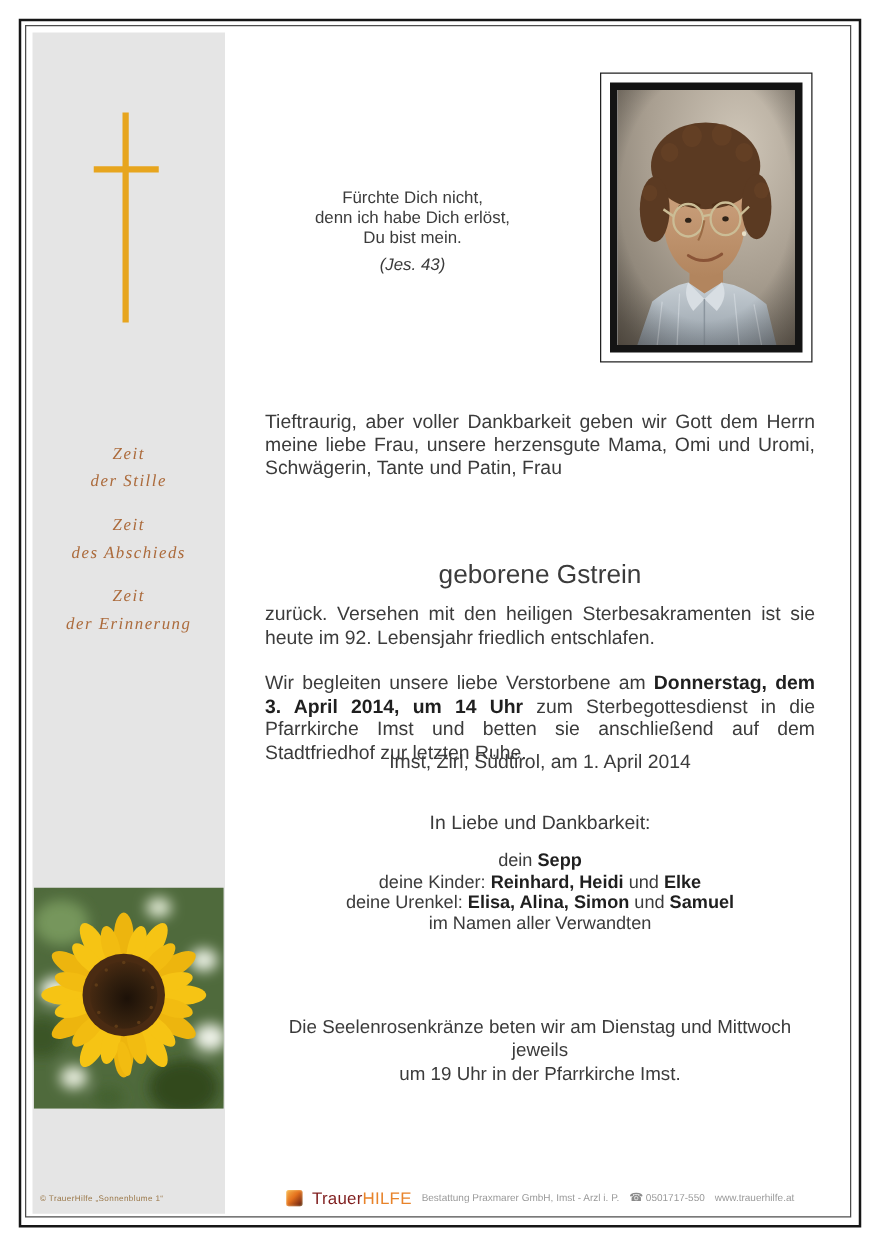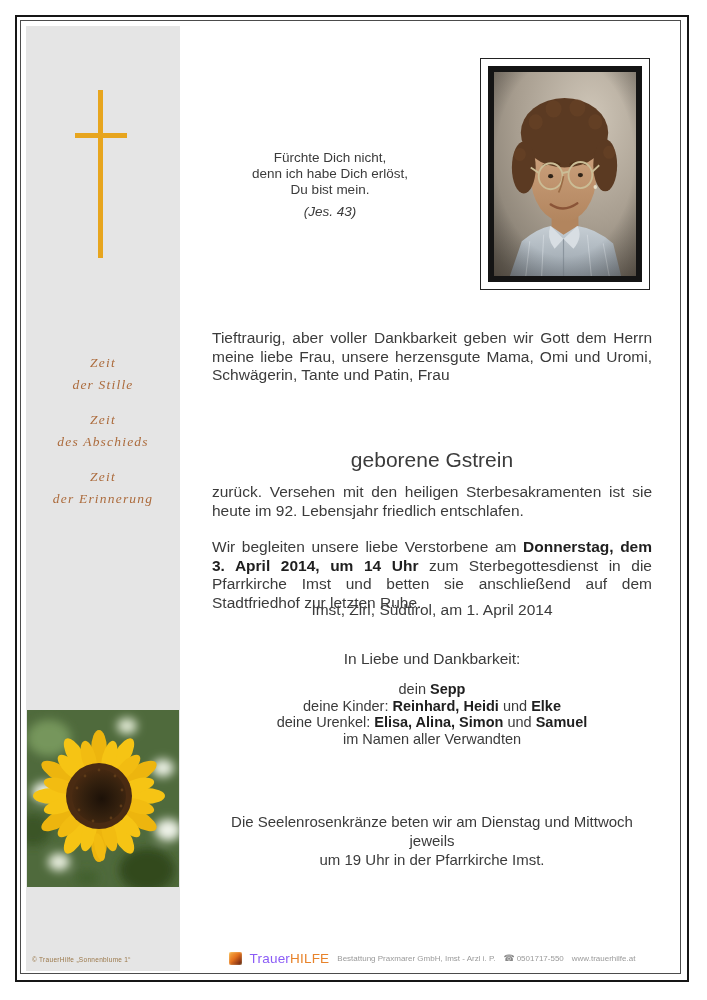--- a/index.html
+++ b/index.html
@@ -60,21 +60,21 @@
   .rosary { position:absolute; left:212px; top:812px; width:440px; text-align:center;
     font-size:15px; line-height:19px; }
 
   
   .footer-row { position:absolute; left:162px; top:948px; width:540px; height:20px;
     display:flex; align-items:center; justify-content:center; gap:8px; }
   .brand-icon { width:13px; height:13px; border-radius:2px; flex:0 0 auto;
     background:linear-gradient(135deg,#f7b44a 0%, #e4711d 45%, #8a3414 80%, #3c1507 100%);
     box-shadow:inset 0 0 2px rgba(255,230,160,.8); }
   .brand-text { font-size:13.5px; letter-spacing:0.2px; white-space:nowrap; }
-  .brand-gray { color:#8b5cf6; }
+  .brand-gray { color:#7f1d1d; }
   .brand-orange { color:#E8832A; }
   .footer-meta { font-size:8px; color:#9a9a9a; white-space:nowrap; }
   .phone-wrap { display:flex; align-items:center; gap:2px; }
   .phone-glyph { font-size:9px; color:#8a8a8a; }
 </style>
 </head>
 <body>
 
 <div class="page">
 

